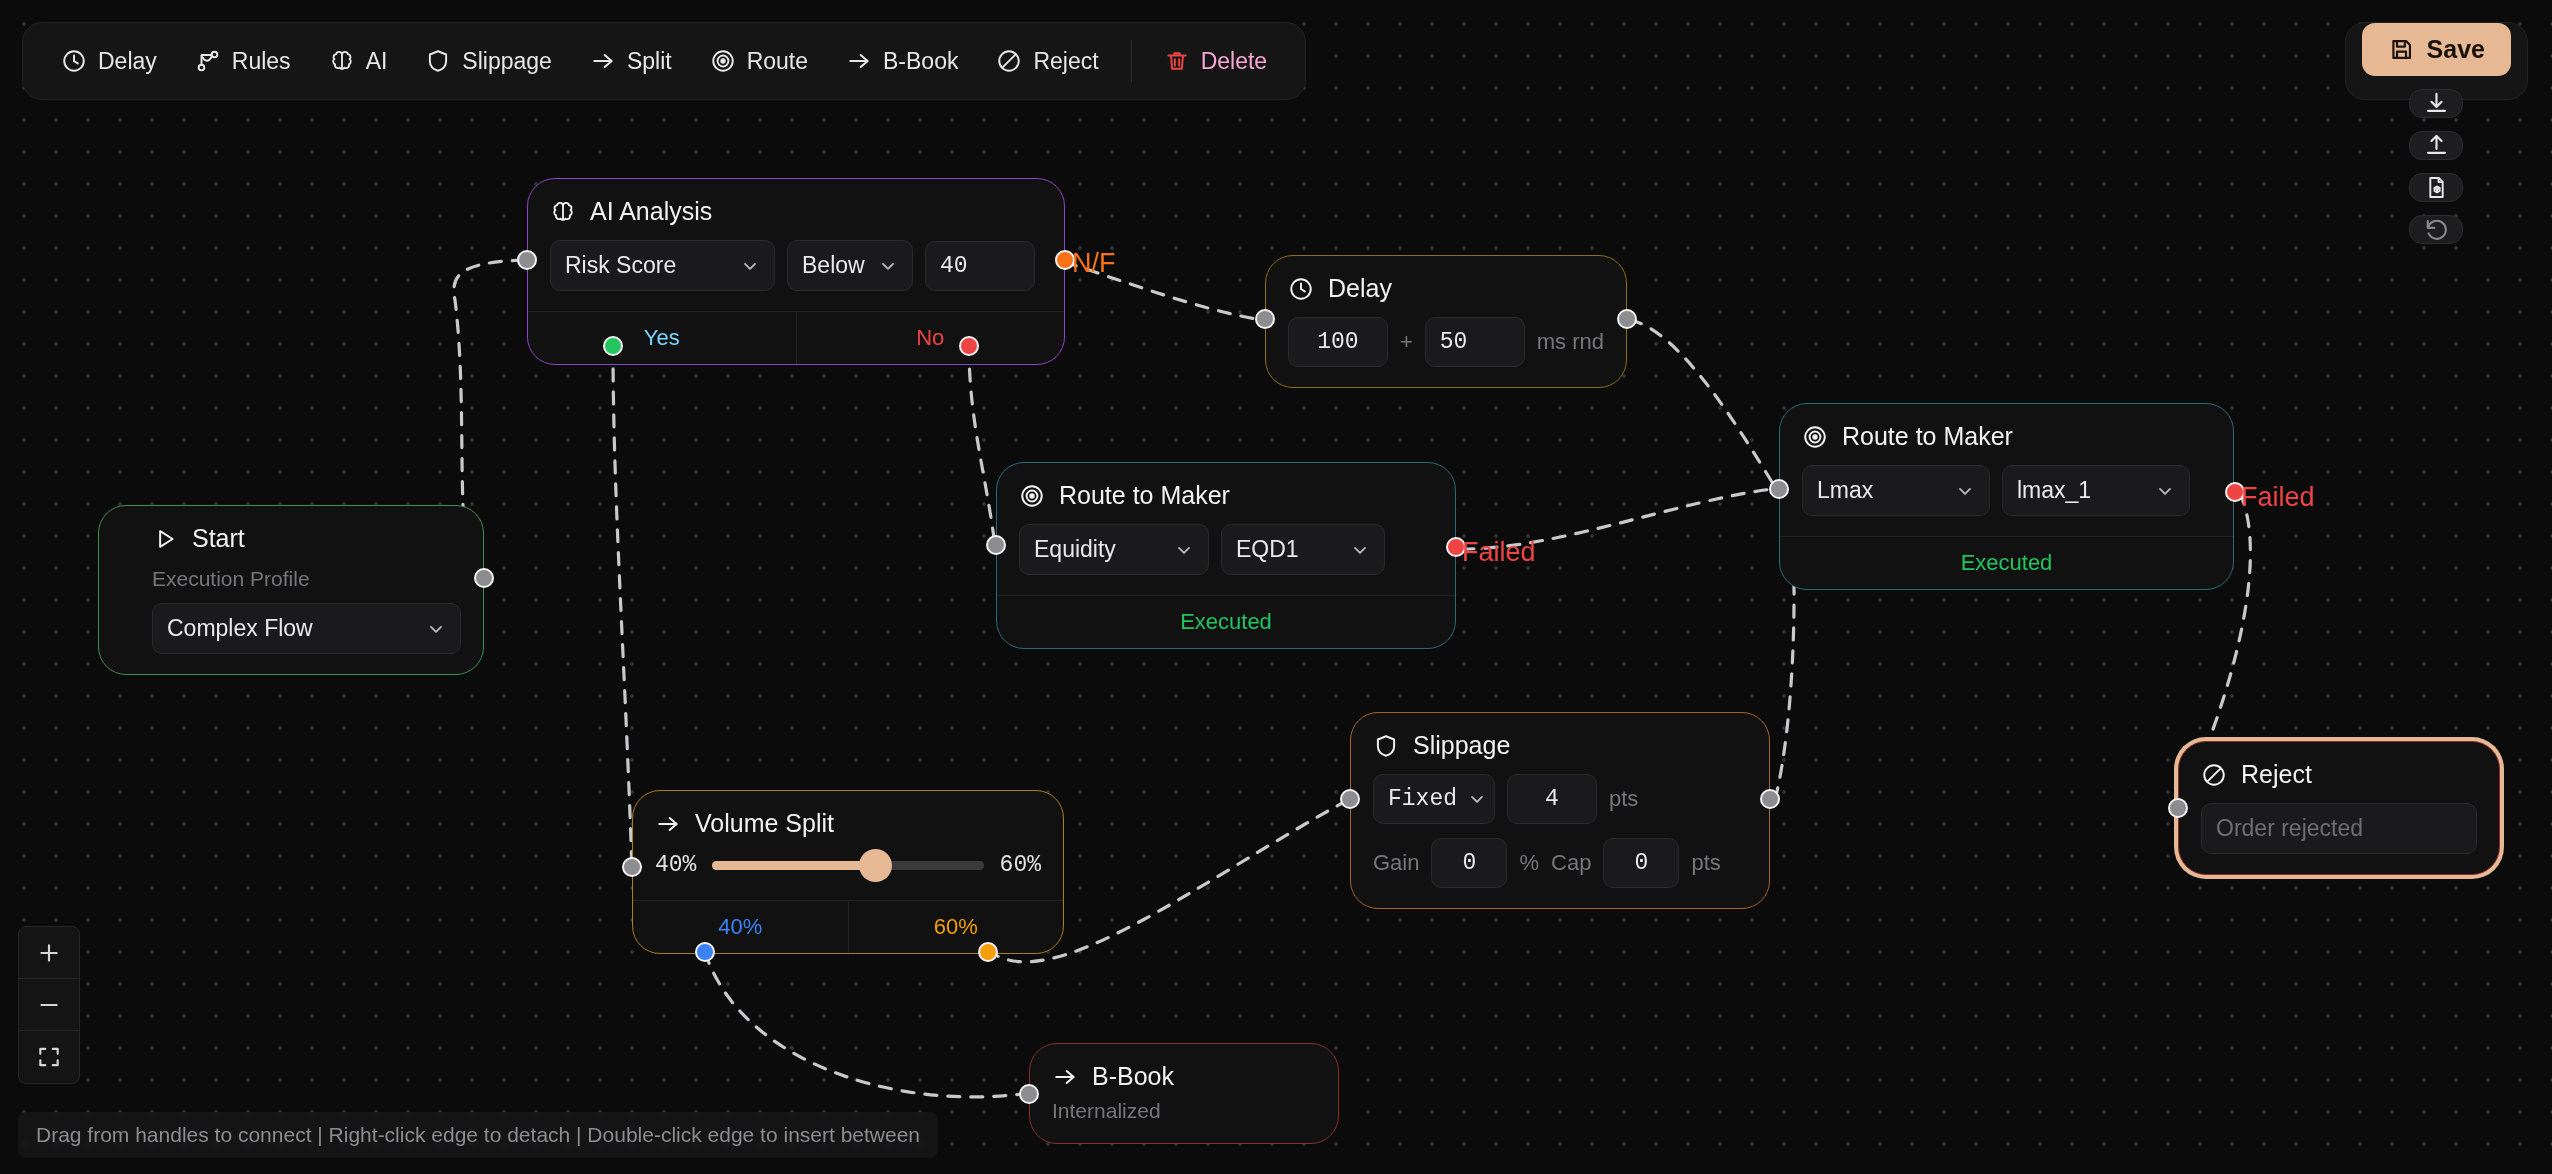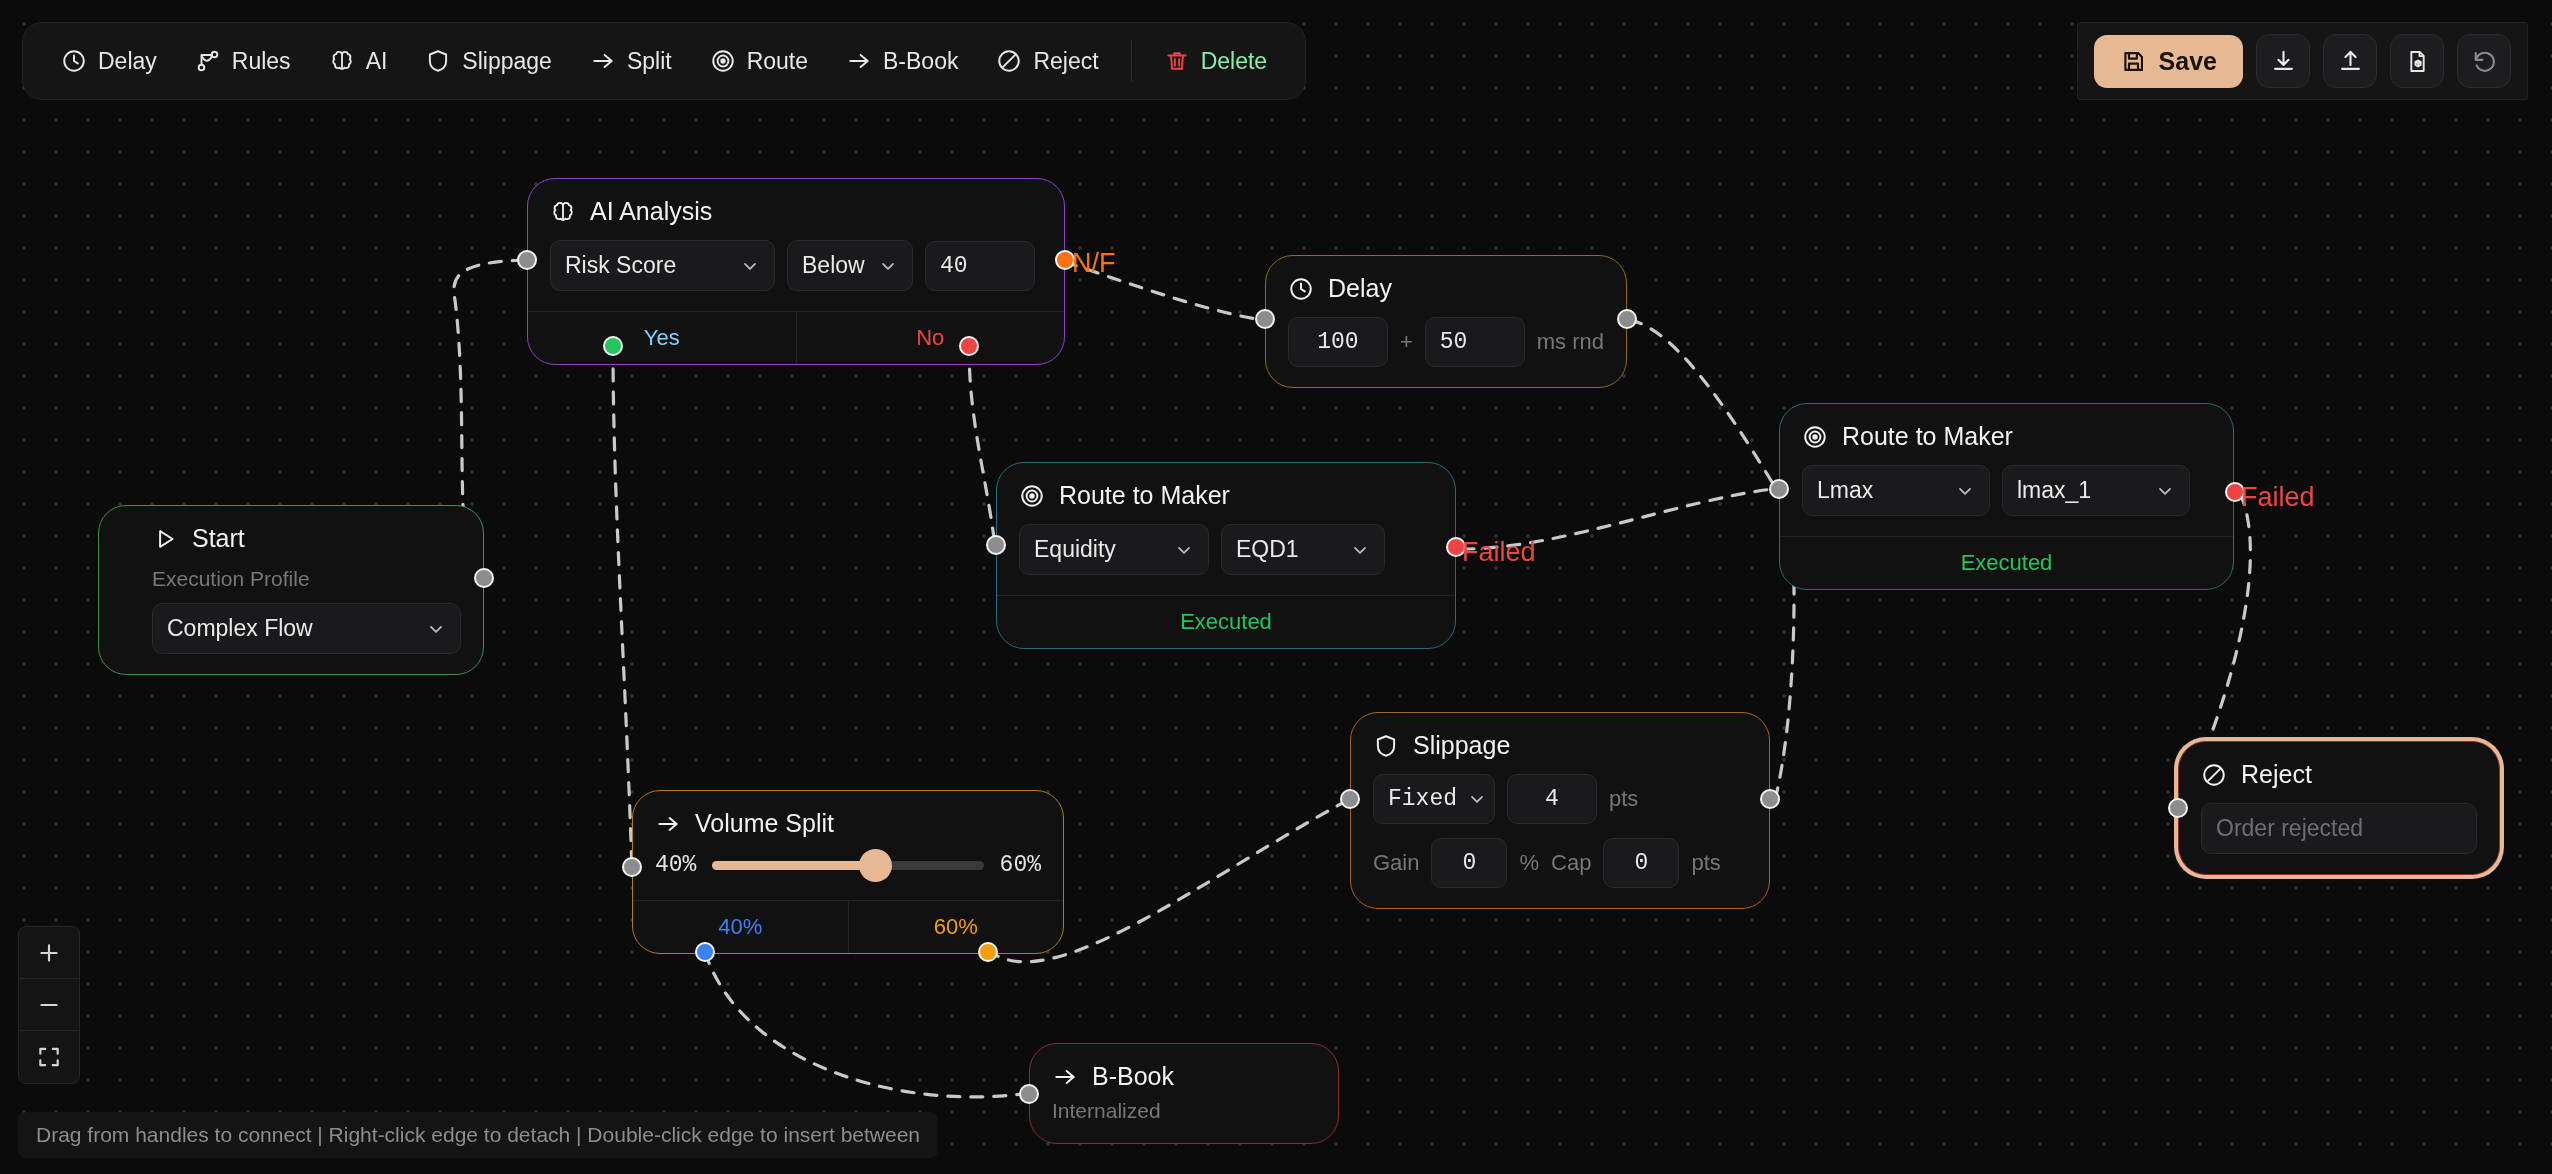--- a/index.html
+++ b/index.html
@@ -39,33 +39,34 @@
     font-size: 23px;
     cursor: pointer;
     white-space: nowrap;
     background: transparent;
     border: none;
   }
   .tb-btn .ico { width: 26px; height: 26px; display:block; flex: 0 0 26px; }
   .tb-sep {
     width: 1px; height: 42px; background: #2c2c2e; margin: 0 10px;
   }
-  .tb-btn.danger { color: #86efac; }
+  .tb-btn.danger { color: #f9a8d4; }
 
   
   .rtoolbar {
     position: absolute; top: 22px; right: 24px;
     height: 78px;
     display: flex; align-items: center;
     background: #151516;
     border: 1px solid #232325;
-    border-radius: 3px;
+    border-radius: 20px;
     padding: 0 16px;
     gap: 13px;
     z-index: 40;
+    flex-direction: column;
   }
   .save-btn {
     display: flex; align-items: center; gap: 12px;
     background: #e6b894;
     color: #1a1208;
     border: none;
     border-radius: 13px;
     padding: 12px 26px;
     font-size: 25px;
     font-weight: 600;

